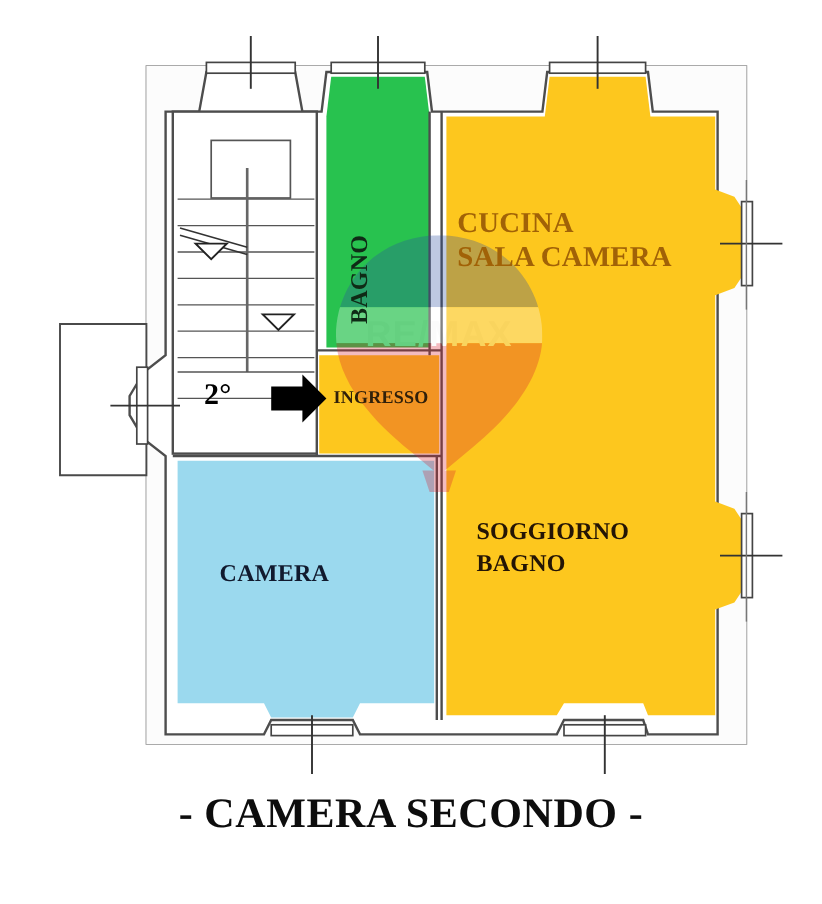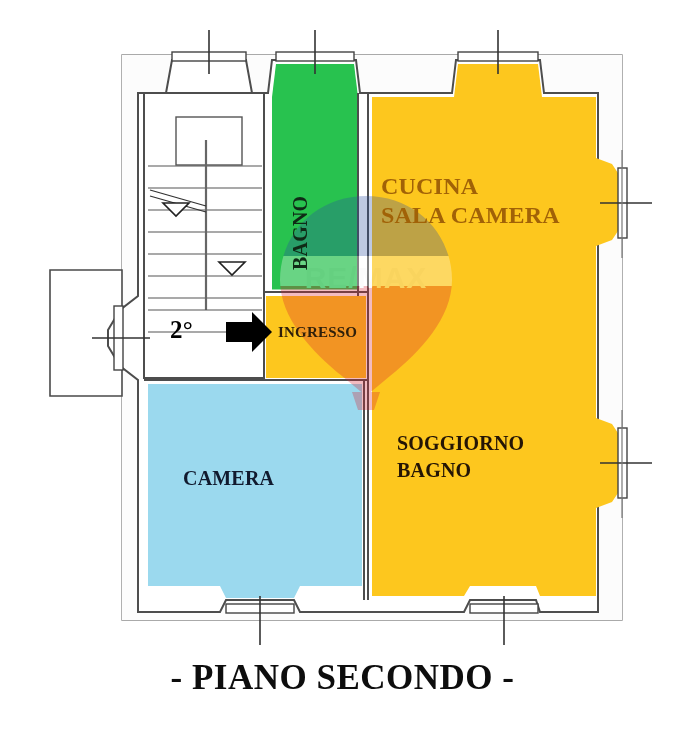--- a/index.html
+++ b/index.html
@@ -273,15 +273,15 @@
   <div class="lbl" id="label-soggiorno"><span>SOGGIORNO</span><br><span>BAGNO</span><br></div>
 
   <div class="lbl" id="label-camera">CAMERA</div>
 
   <div class="lbl" id="label-bagno">BAGNO</div>
 
   <div class="lbl" id="label-ingresso">INGRESSO</div>
 
   <div class="lbl" id="label-floor-num">2°</div>
 
-  <div id="title-bar">- PIANO SECONDO -</div>
+  <div id="title-bar">- CAMERA SECONDO -</div>
 
 </div>
 
 </body></html>

